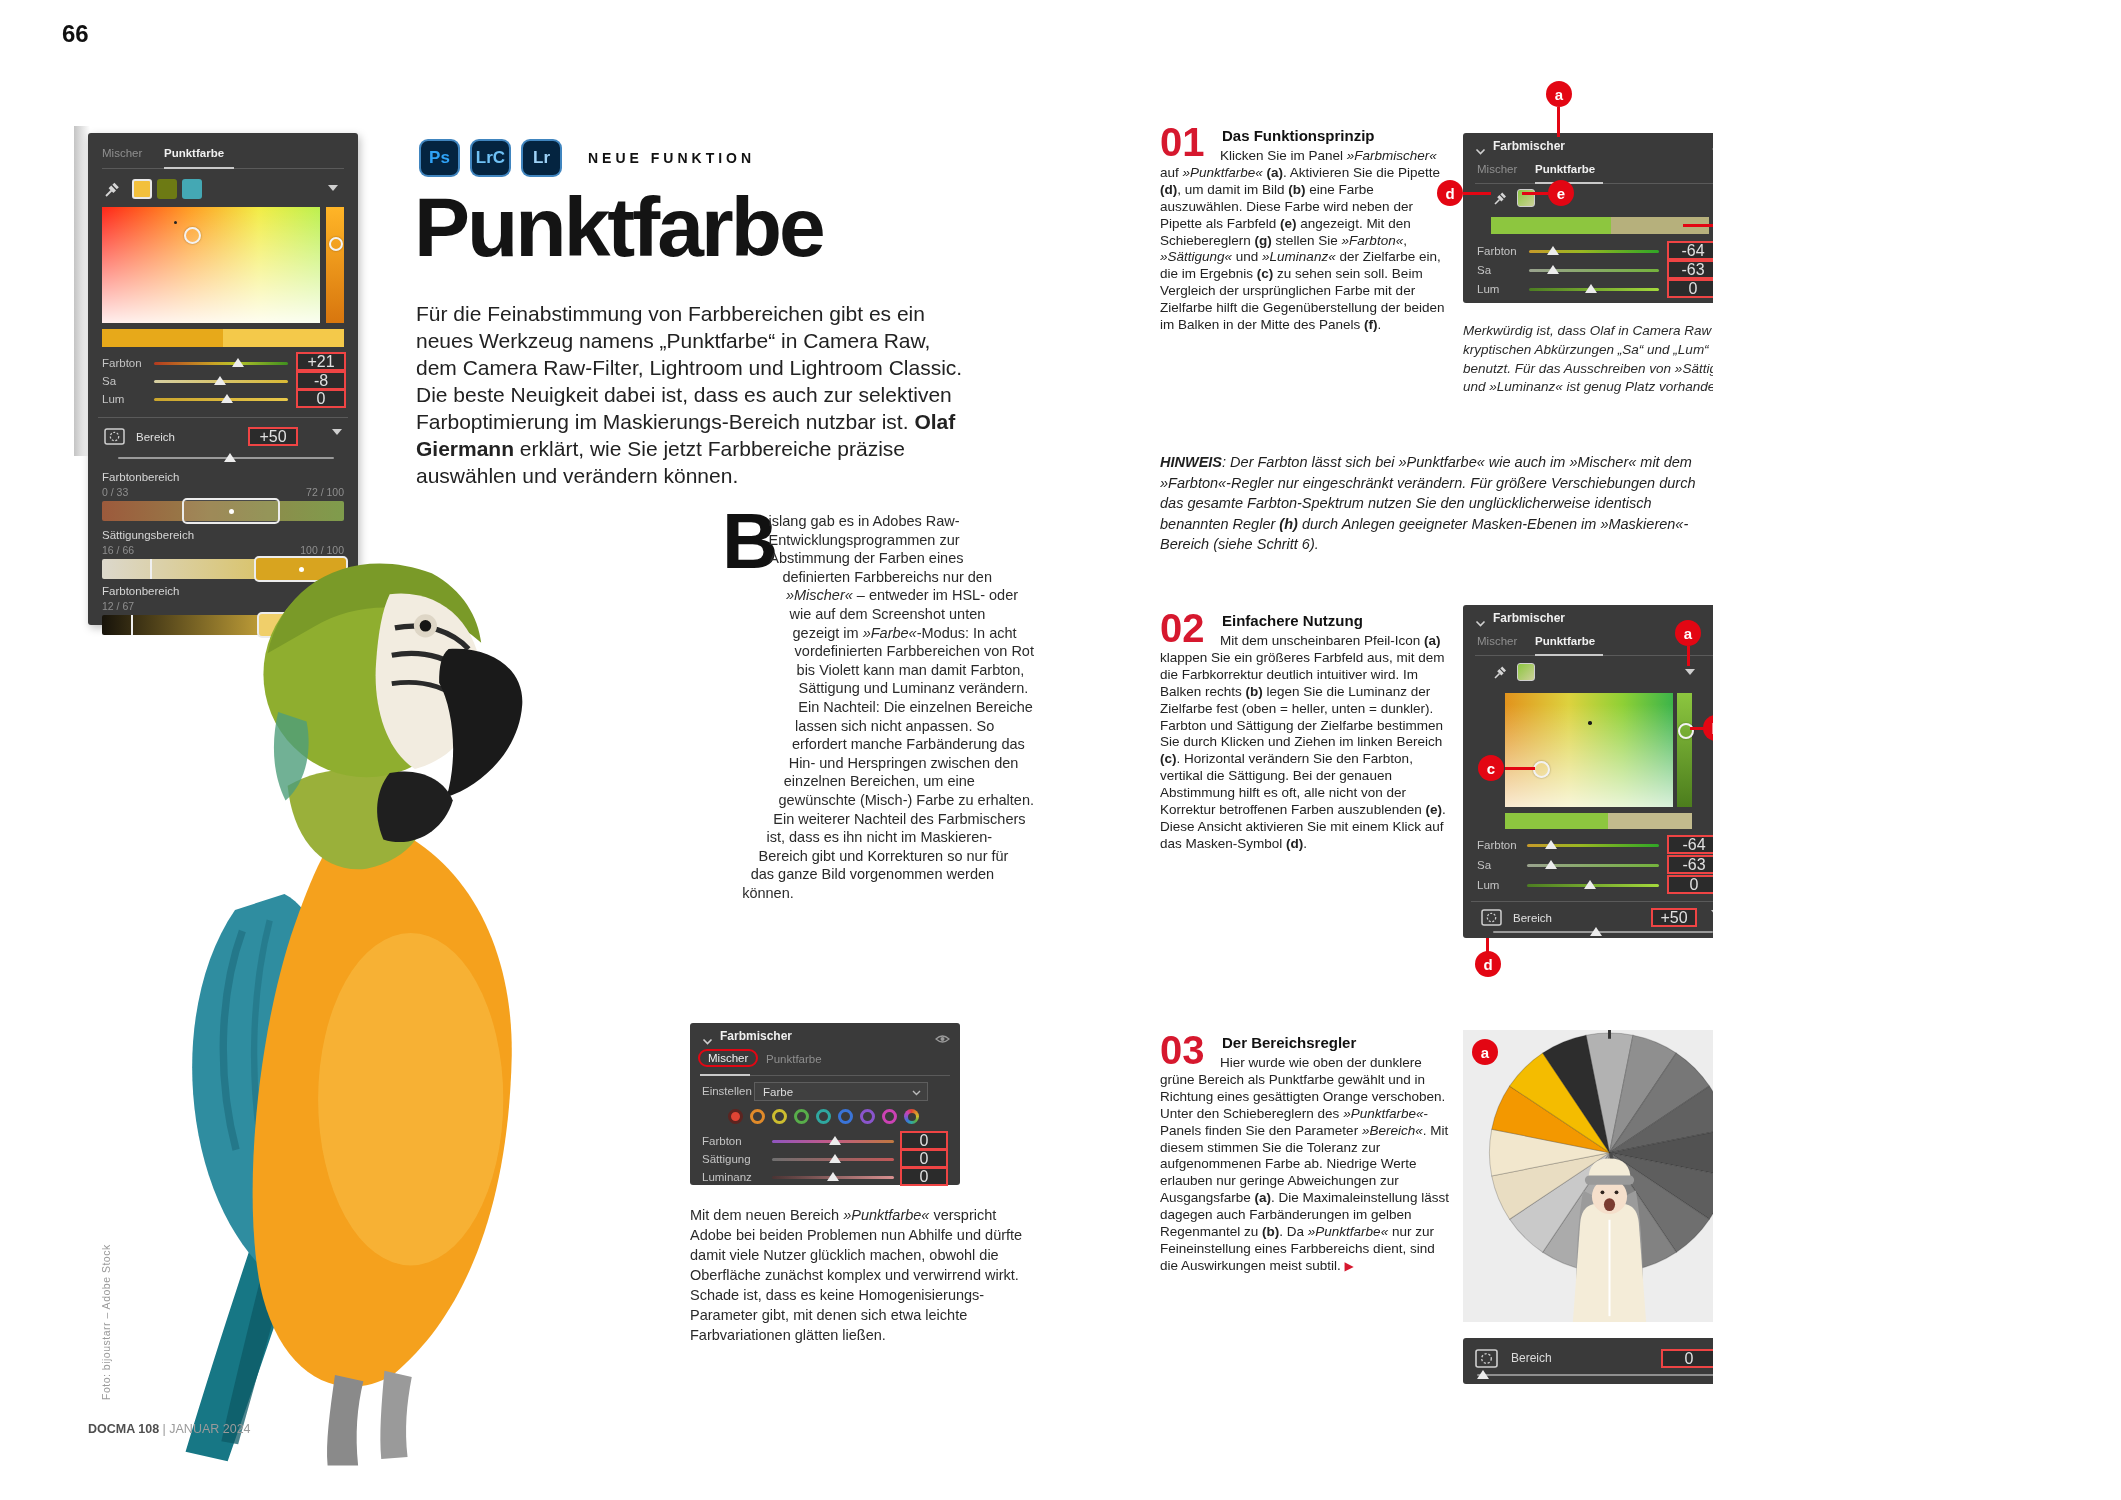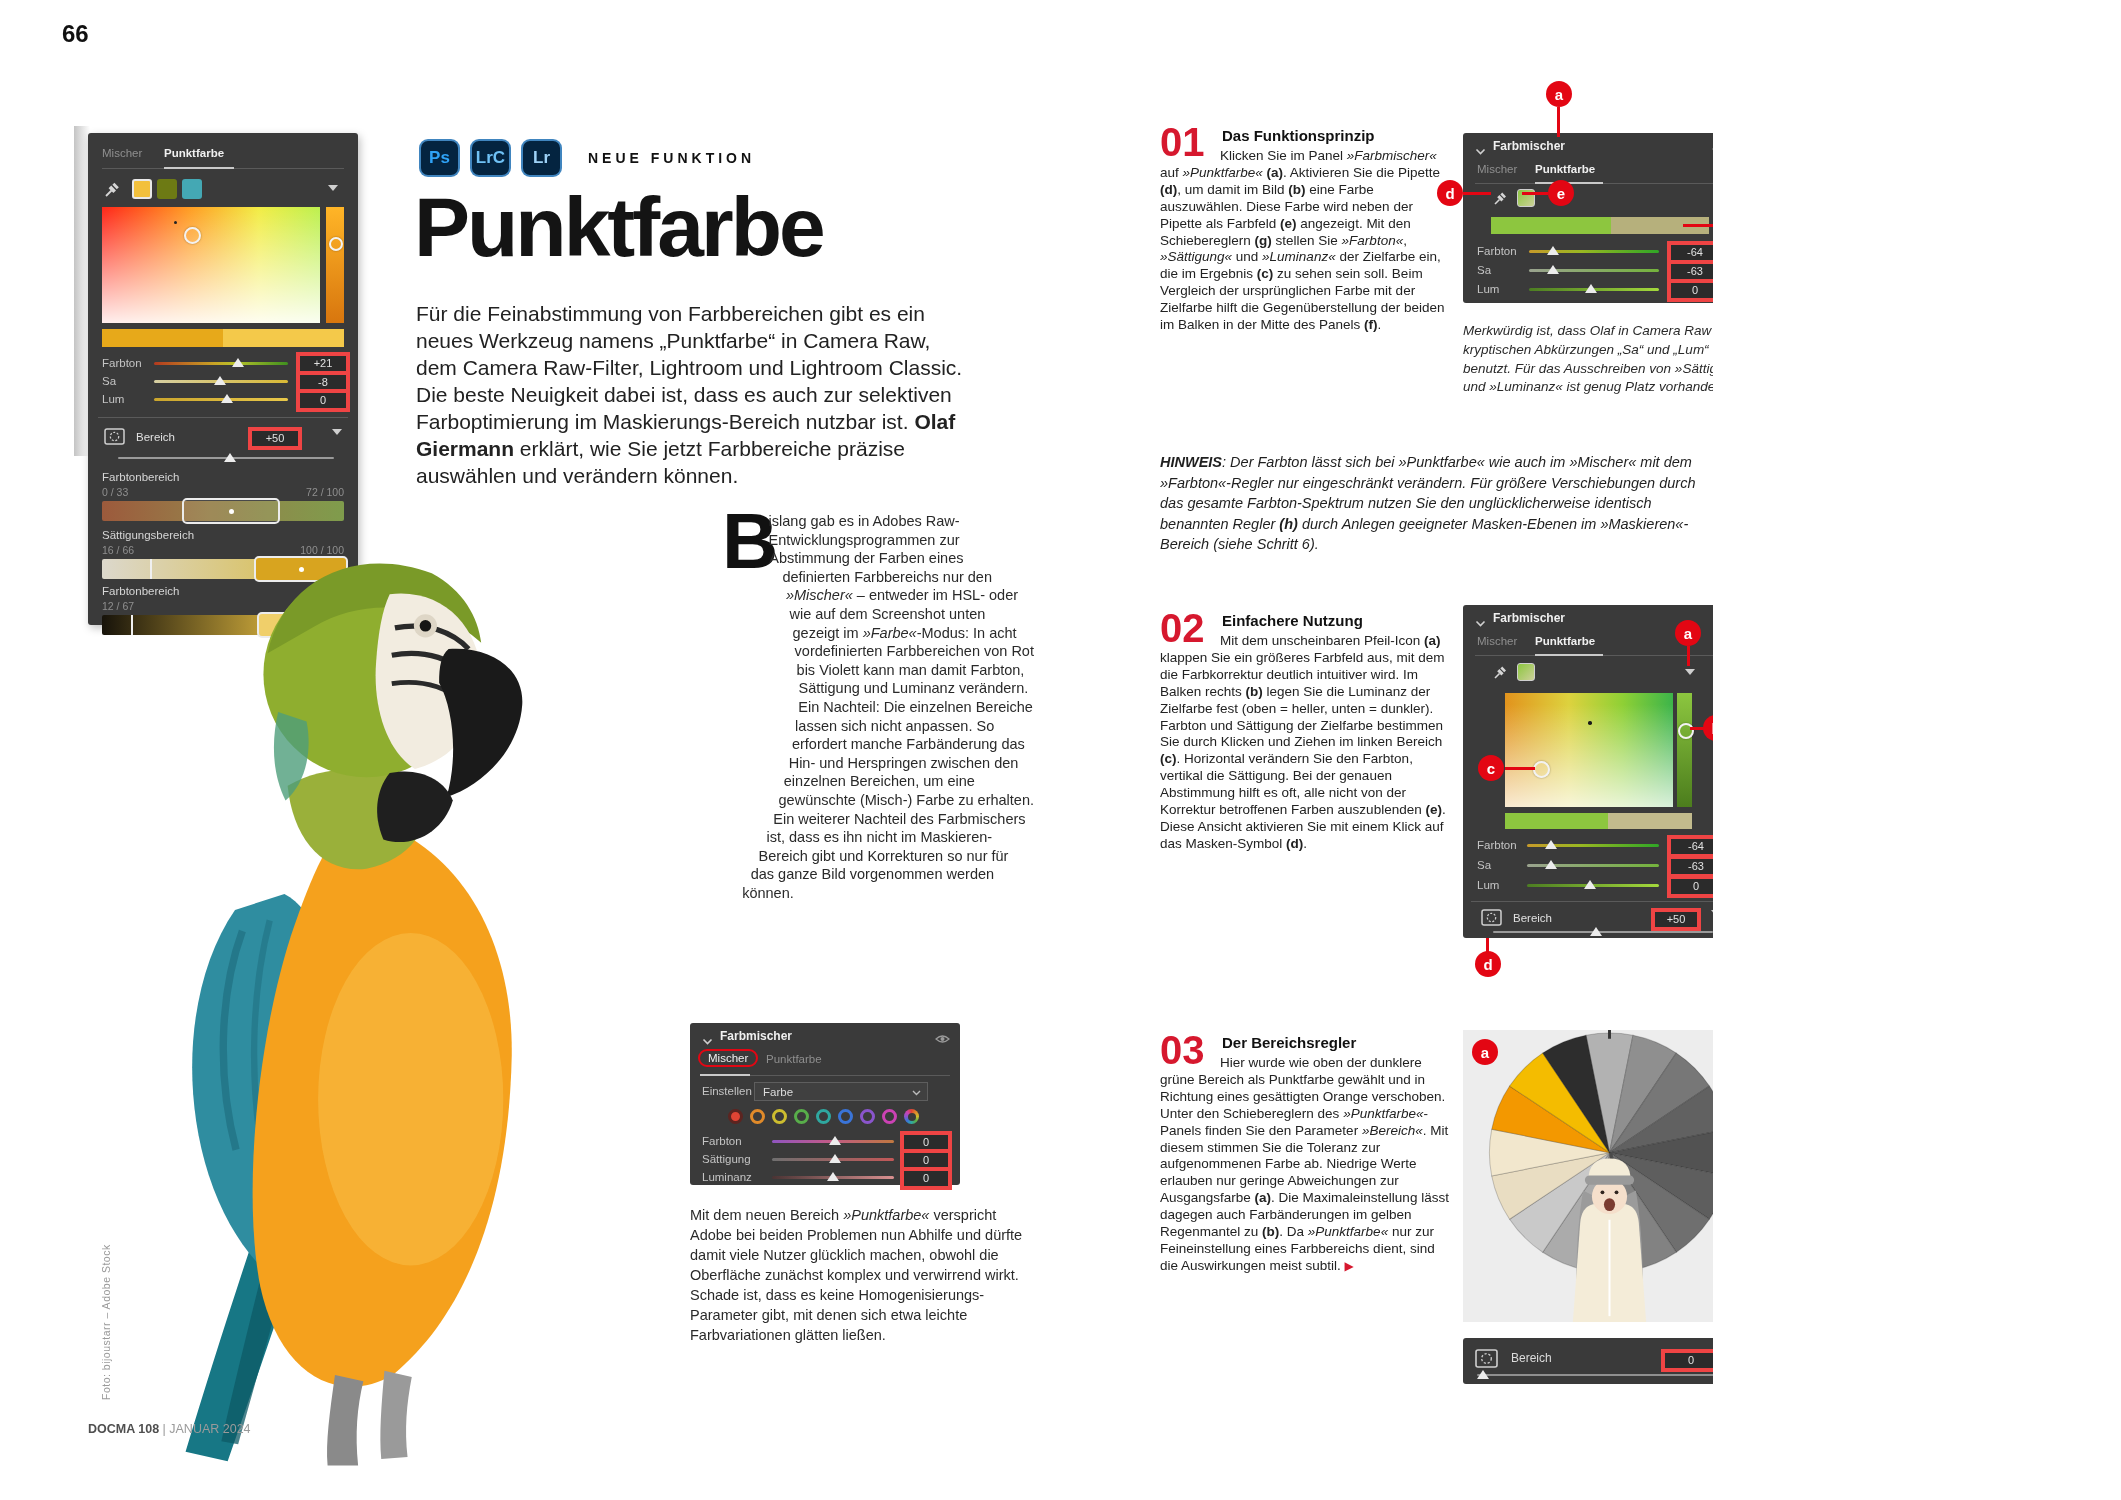--- a/index.html
+++ b/index.html
@@ -26,21 +26,21 @@
   
   .abadge{width:41px;height:38px;border-radius:9px;background:#042440;display:flex;align-items:center;justify-content:center;
           font-weight:bold;font-size:17px;border:2px solid rgba(84,166,233,0.75);box-sizing:border-box;}
   
   .panel{position:absolute;background:#3a3a3a;border-radius:3px;color:#c9c9c9;}
   .plabel{position:absolute;font-size:11.5px;color:#c4c4c4;white-space:nowrap;}
   .pdim{color:#8f8f8f;}
   .pbright{color:#f0f0f0;font-weight:bold;}
   .hairline{position:absolute;height:1px;background:#5a5a5a;}
   .tabline{position:absolute;height:2px;background:#c9c9c9;}
-  .vbox{position:absolute;background:#2b2b2b;border:4px solid #ef4444;color:#e0e0e0;font-size:11px;
+  .vbox{position:absolute;background:#2b2b2b;border:2px solid #ef4444;color:#e0e0e0;font-size:16px;
         text-align:center;height:15px;line-height:15px;box-sizing:content-box;}
   .track{position:absolute;height:3px;border-radius:2px;}
   .handle{position:absolute;top:-4px;width:0;height:0;border-left:6px solid transparent;border-right:6px solid transparent;
           border-bottom:9px solid #ececec;}
   .tri-down{width:0;height:0;border-left:5px solid transparent;border-right:5px solid transparent;border-top:6px solid #cfcfcf;}
   .tri-left{width:0;height:0;border-top:6px solid transparent;border-bottom:6px solid transparent;border-right:8px solid #e0e0e0;}
   .swatch{position:absolute;width:20px;height:20px;border-radius:3px;box-sizing:border-box;}
   .rbar{position:absolute;height:20px;border-radius:2px;}
   .rsel{position:absolute;top:-3px;bottom:-3px;border:2px solid #ececec;border-radius:5px;}
   .rdot{position:absolute;left:50%;top:50%;width:5px;height:5px;margin:-2.5px;border-radius:50%;background:#fff;}

